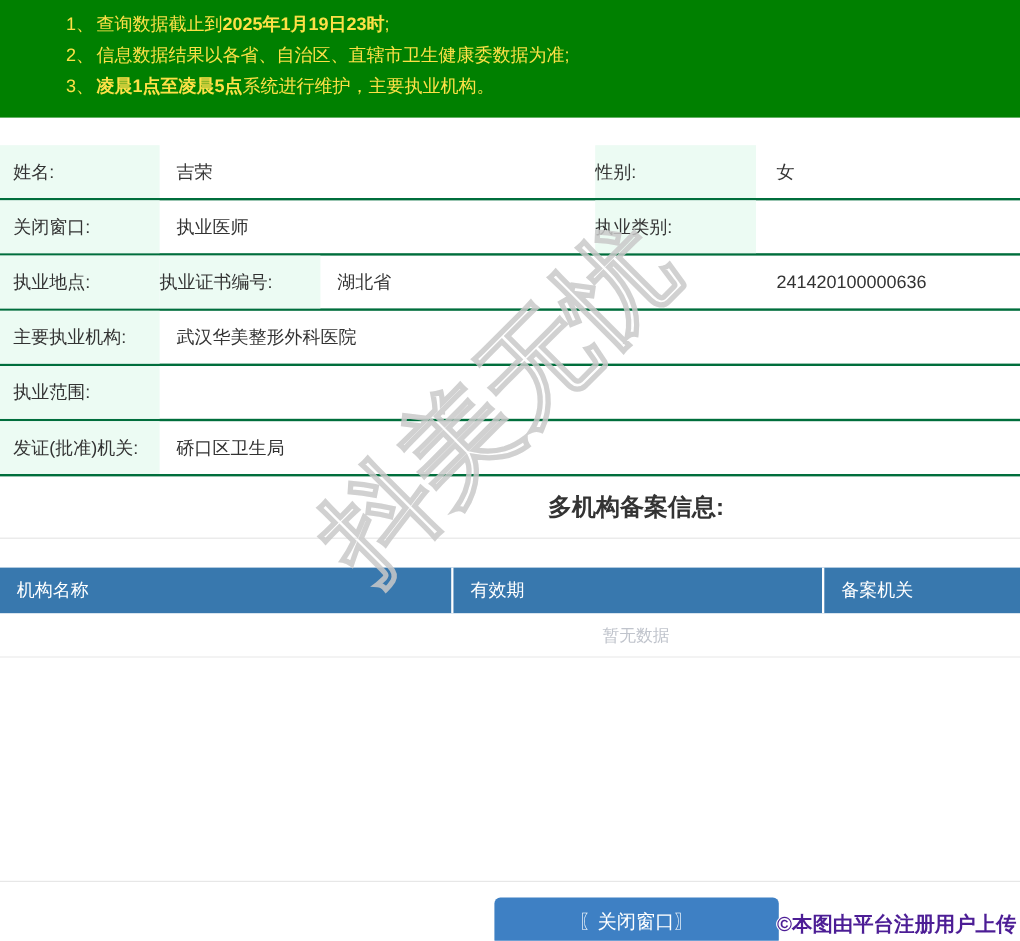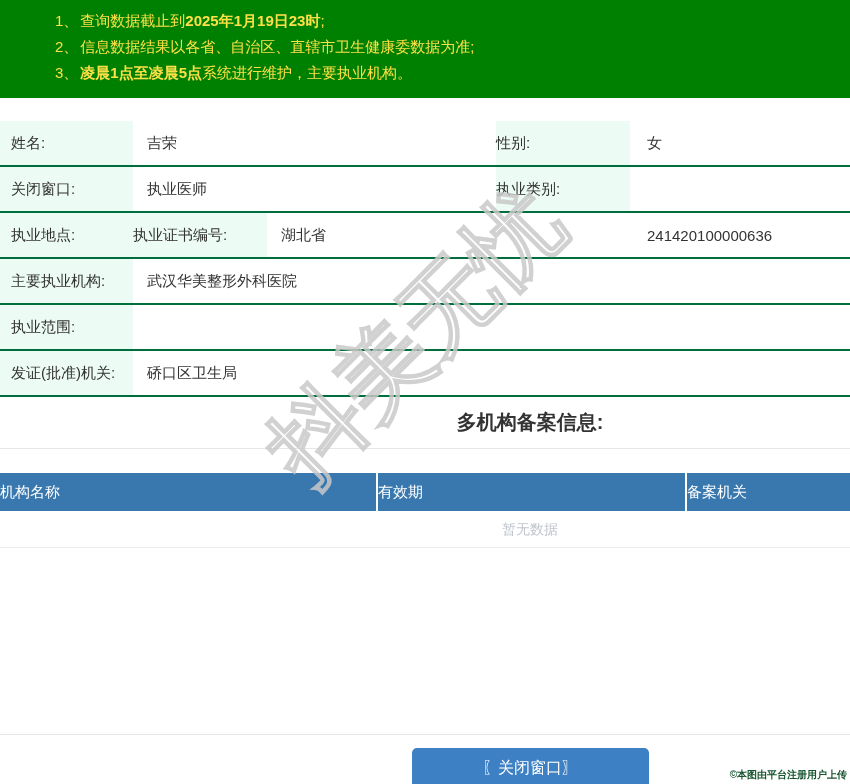--- a/index.html
+++ b/index.html
@@ -39,40 +39,40 @@
   
   .wide-center{width:1060px;}
   .section-title-row{
     height:52px;border-bottom:1px solid var(--hairline);
     display:flex;align-items:center;justify-content:center;
   }
   .section-title{font-weight:bold;font-size:20px;color:var(--text-dark);}
   .filing-header{margin-top:24px;display:flex;height:38px;}
   .fh-cell{
     background:var(--header-blue);color:#fff;font-size:15px;
-    display:flex;align-items:center;
+    display:flex;align-items:center;padding-left:14px;
     border-right:2px solid #fff;
   }
   .fh-cell:last-child{border-right:none;flex:1;}
   .empty-row{
     height:37px;line-height:37px;text-align:center;
     color:var(--empty-gray);font-size:14px;
     border-bottom:1px solid #ebebeb;
   }
   
   .bottom-line{margin-top:186px;border-top:1px solid var(--hairline);width:850px;}
   .btn-row{text-align:center;margin-top:13px;}
   .close-btn{
     width:237px;height:40px;background:var(--button-blue);color:#fff;
     font-size:16px;border:none;border-radius:5px;cursor:pointer;
     font-family:"Liberation Sans",sans-serif;
   }
   .credit{
-    position:absolute;right:3px;bottom:2px;font-size:10px;font-weight:bold;
-    color:#14532d;text-shadow:-1px 0 0 #fff,1px 0 0 #fff,0 -1px 0 #fff,0 1px 0 #fff;
+    position:absolute;right:3px;bottom:2px;font-size:17px;font-weight:bold;
+    color:#4c1d95;text-shadow:-1px 0 0 #fff,1px 0 0 #fff,0 -1px 0 #fff,0 1px 0 #fff;
     z-index:6;
   }
   
   .watermark{
     position:absolute;left:285px;top:420px;z-index:5;pointer-events:none;
     transform:rotate(-45deg);transform-origin:0 50%;
     font-size:92px;font-weight:bold;line-height:92px;white-space:nowrap;
     color:transparent;-webkit-text-stroke:1.5px #c9c9c9;opacity:.85;
   }
 </style>

